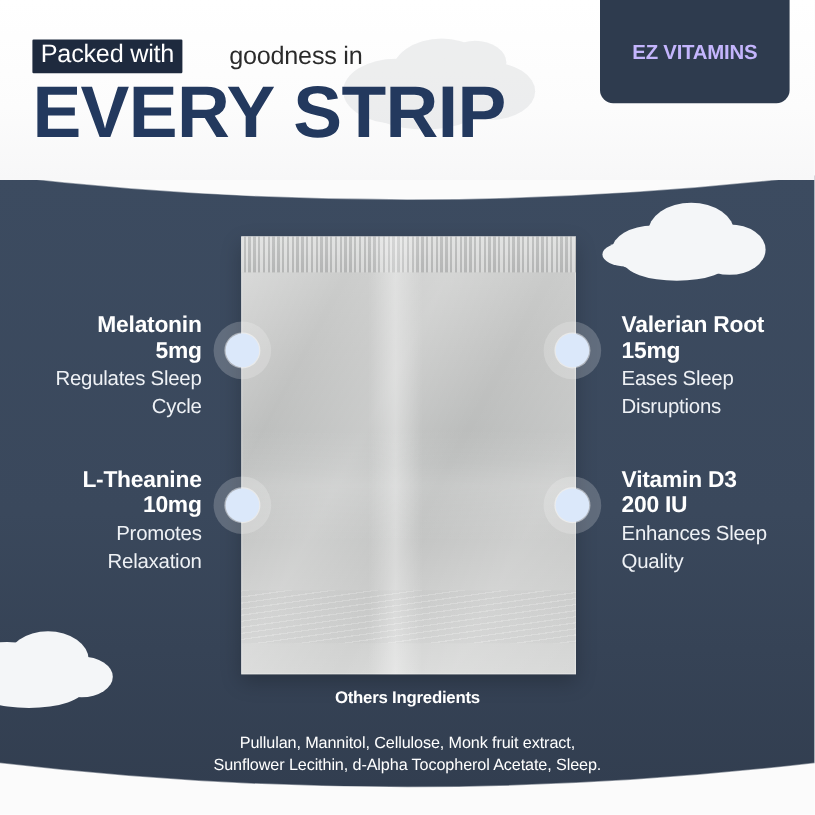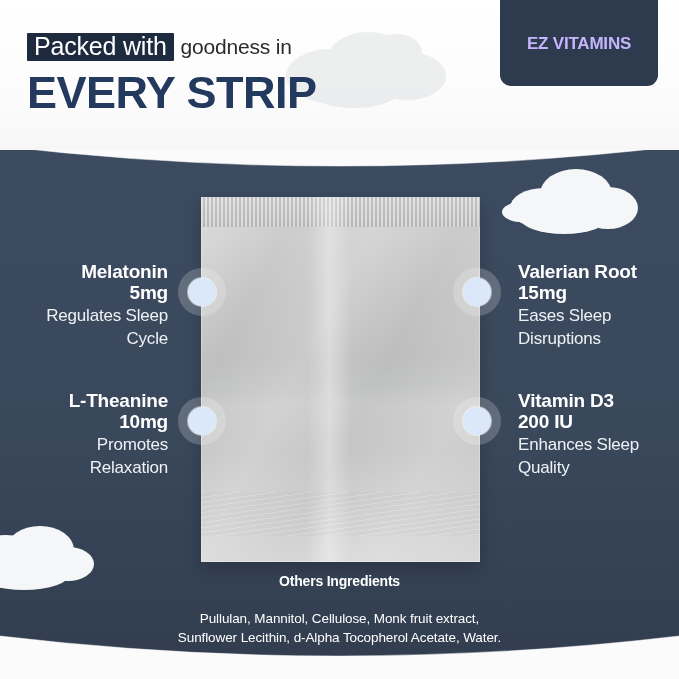--- a/index.html
+++ b/index.html
@@ -53,41 +53,42 @@
   .kicker-line {
     display: flex;
     align-items: center;
     height: 30px;
     white-space: nowrap;
   }
   .kicker-hl {
     display: inline-block;
     background: #1e2a3e;
     color: #ffffff;
-    font-size: 25px;
+    font-size: 21px;
     font-weight: 400;
     letter-spacing: -0.2px;
     padding: 3px 7px 5px 7px;
     line-height: 20px;
     border-radius: 1px;
   }
   .kicker-rest {
     display: inline-block;
     color: #2b2b2b;
     font-size: 21px;
     font-weight: 400;
     letter-spacing: -0.2px;
     padding-left: 7px;
     line-height: 20px;
+    margin-left: 32px;
   }
 
   .headline-main {
     margin-top: 6px;
     color: #23395e;
-    font-size: 45px;
+    font-size: 61px;
     font-weight: bold;
     letter-spacing: -0.5px;
     line-height: 50px;
     white-space: nowrap;
     text-shadow: 0 1px 0 rgba(255,255,255,0.35);
   }
 
   .brand-badge {
     position: absolute;
     right: 21px;
@@ -405,19 +406,19 @@
         <div class="ing-name">Vitamin D3</div>
         <div class="ing-dose">200 IU</div>
         <div class="ing-desc">Enhances Sleep</div>
         <div class="ing-desc">Quality</div>
       </div>
 
       <div class="others">
         <div class="others-title">Others Ingredients</div>
         <div class="others-body">
           <span>Pullulan, Mannitol, Cellulose, Monk fruit extract,</span>
-          <span>Sunflower Lecithin, d-Alpha Tocopherol Acetate, Water.</span>
+          <span>Sunflower Lecithin, d-Alpha Tocopherol Acetate, Sleep.</span>
         </div>
       </div>
 
     </div>
   </div>
 </div>
 
 </body></html>

